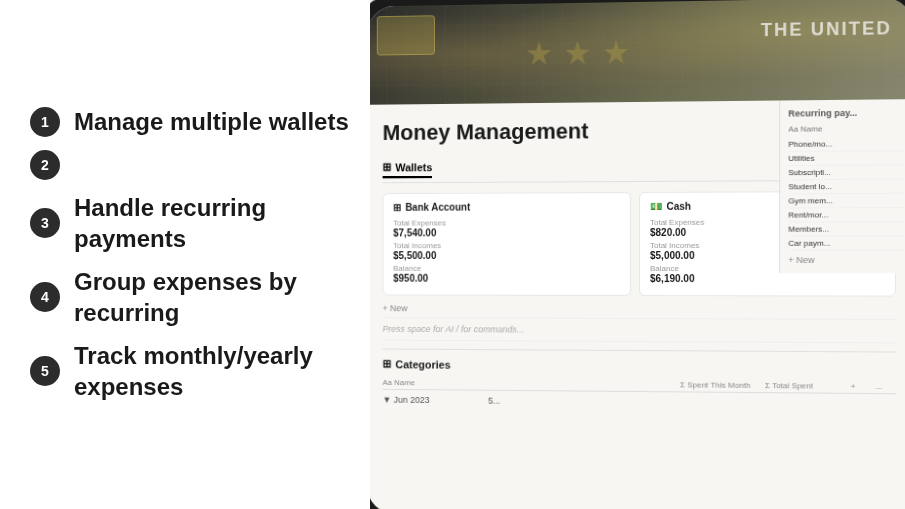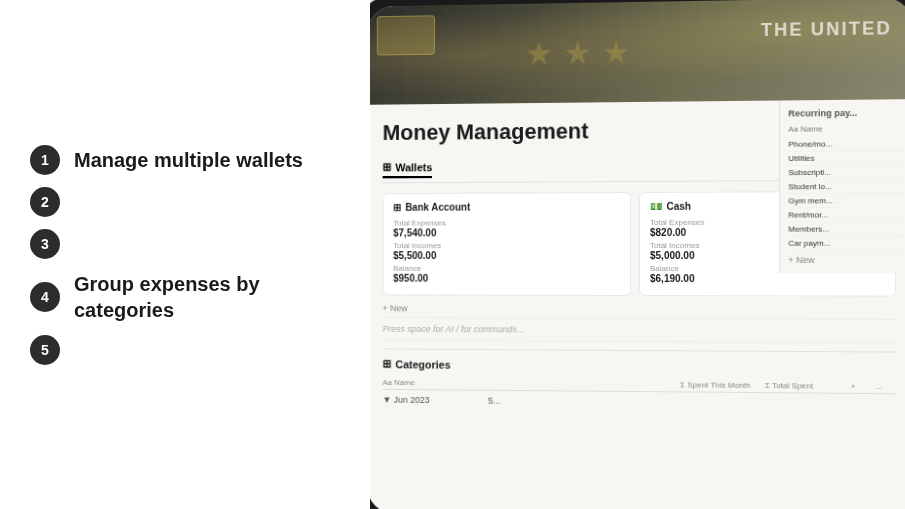--- a/index.html
+++ b/index.html
@@ -37,21 +37,21 @@
       color: #fff;
       font-size: 14px;
       font-weight: 600;
       display: flex;
       align-items: center;
       justify-content: center;
       flex-shrink: 0;
     }
 
     .feature-text {
-      font-size: 20px;
+      font-size: 24px;
       font-weight: 700;
       color: #1a1a1a;
       line-height: 1.3;
     }
 
     .right-panel {
       flex: 1;
       height: 509px;
       position: relative;
       overflow: hidden;
@@ -271,27 +271,29 @@
 <div class="left-panel">
   <div class="feature-item">
     <div class="feature-number">1</div>
     <span class="feature-text">Manage multiple wallets</span>
   </div>
   <div class="feature-item">
     <div class="feature-number">2</div>
   </div>
   <div class="feature-item">
     <div class="feature-number">3</div>
+    <span class="feature-text">Handle recurring payments</span>
   </div>
   <div class="feature-item">
     <div class="feature-number">4</div>
-    <span class="feature-text">Group expenses by categories</span>
+    <span class="feature-text">Group expenses by recurring</span>
   </div>
   <div class="feature-item">
     <div class="feature-number">5</div>
+    <span class="feature-text">Track monthly/yearly expenses</span>
   </div>
 </div>
 
 <div class="right-panel">
   <div class="device-frame">
     <div class="device-screen">
 
       <div class="screen-header-image">
 
         <svg width="100%" height="100%" style="position:absolute;inset:0;opacity:0.3">

